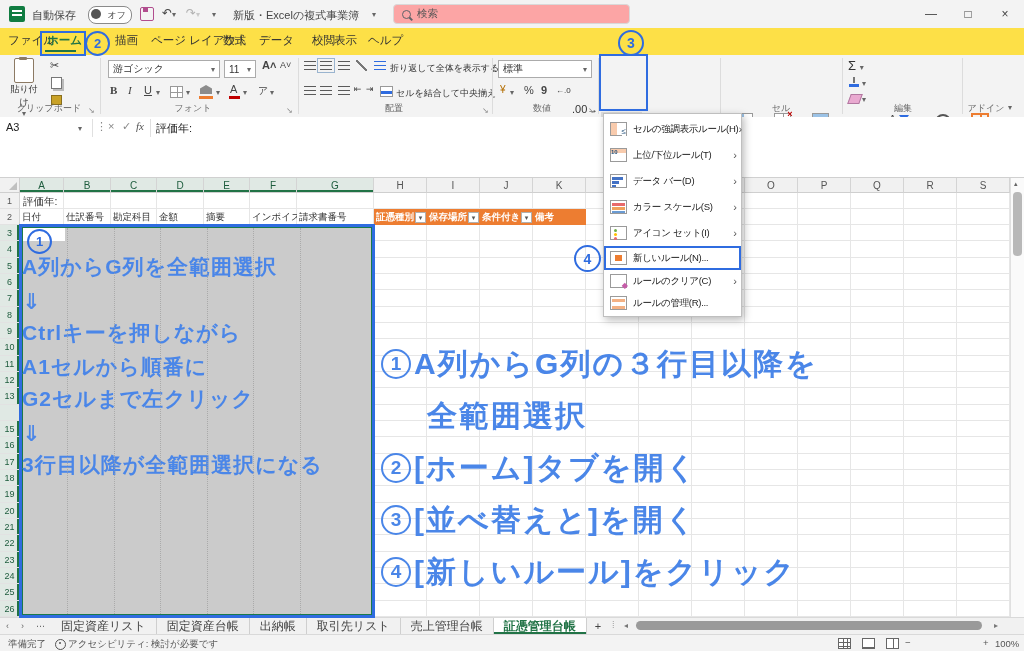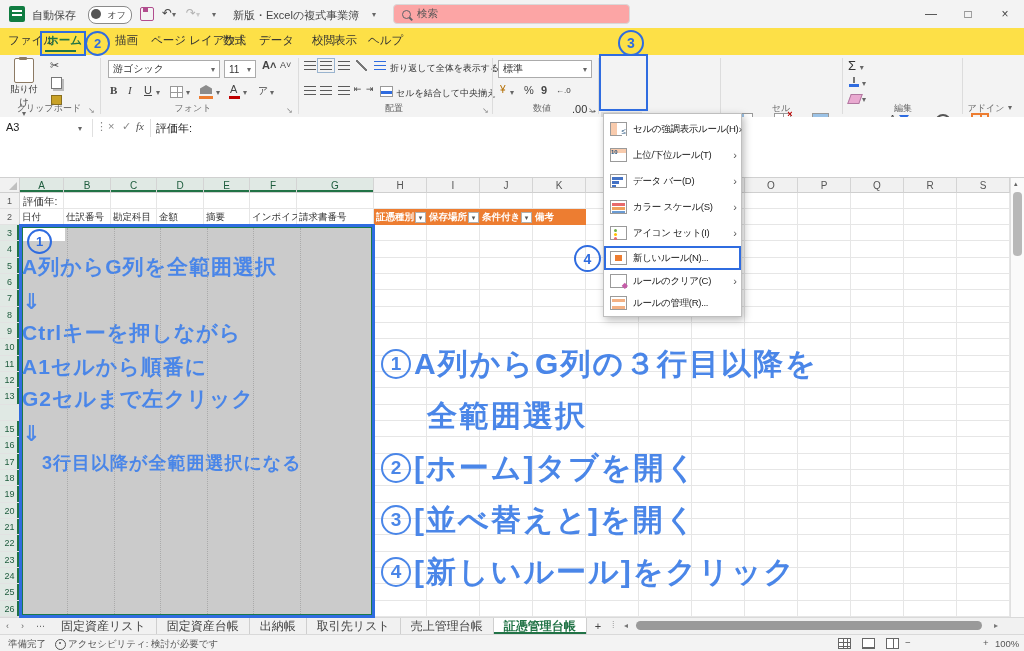--- a/index.html
+++ b/index.html
@@ -451,21 +451,21 @@
 
   <div id="sel-box">
     <div id="a3cell"></div>
     <div id="sel-lines">
         <div class="sline" style="top: 26px; font-size: 21px;">A列からG列を全範囲選択</div>
         <div class="sline" style="top: 62px; font-size: 22px;">⇓</div>
         <div class="sline" style="top: 92px; font-size: 21px;">Ctrlキーを押しながら</div>
         <div class="sline" style="top: 126px; font-size: 21px;">A1セルから順番に</div>
         <div class="sline" style="top: 158px; font-size: 21px;">G2セルまで左クリック</div>
         <div class="sline" style="top: 194px; font-size: 22px;">⇓</div>
-        <div class="sline" style="top: 224px; font-size: 18px; margin-left: 20px;">3行目以降が全範囲選択になる</div>
+        <div class="sline" style="top: 224px; font-size: 21px;">3行目以降が全範囲選択になる</div>
       </div>
   <div class="svline" style="left: 45px;"></div>
       <div class="svline" style="left: 92px;"></div>
       <div class="svline" style="left: 138px;"></div>
       <div class="svline" style="left: 185px;"></div>
       <div class="svline" style="left: 231px;"></div>
       <div class="svline" style="left: 278px;"></div>
     </div>
   <div class="bubble" style="left:27px;top:229px;width:21px;height:21px;font-size:13px;z-index:7">1</div>
 

